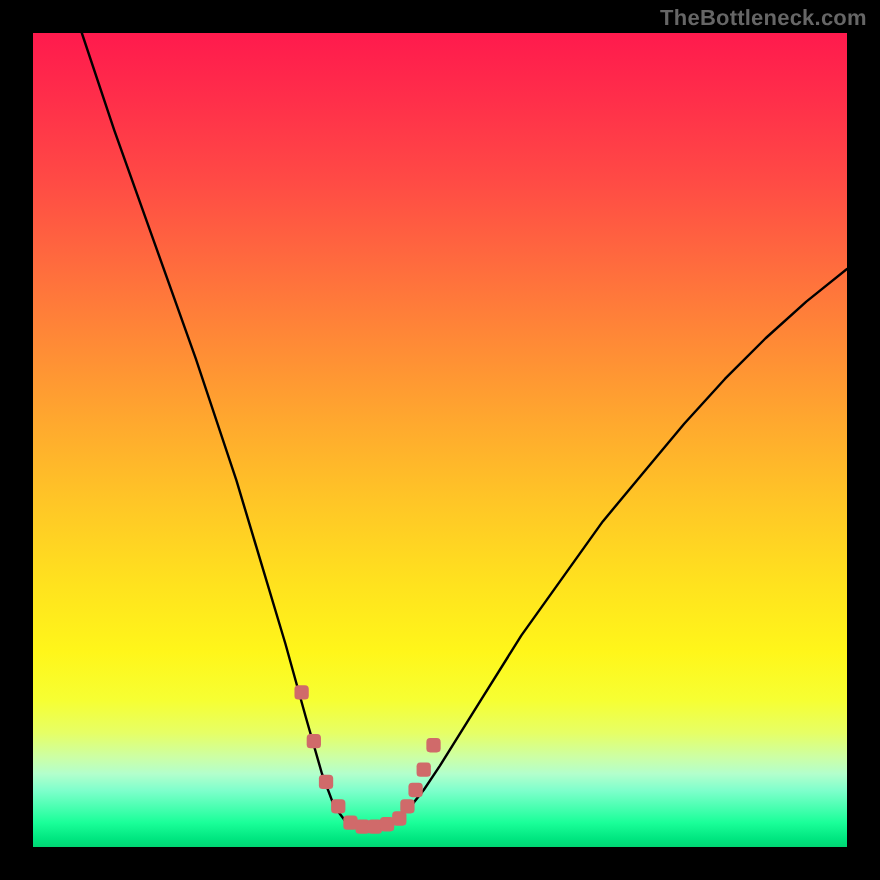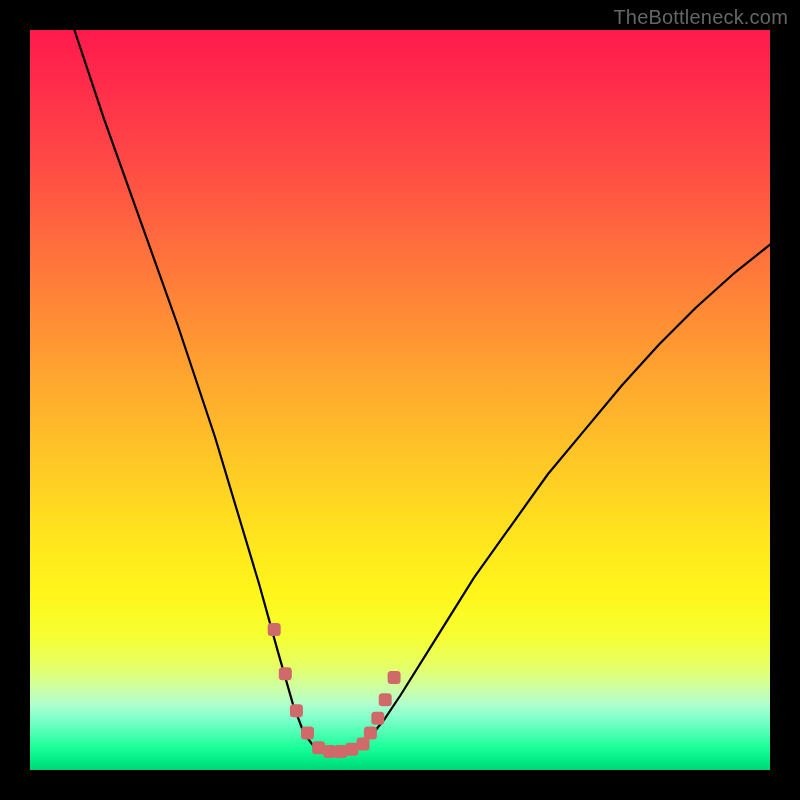--- a/index.html
+++ b/index.html
@@ -49,21 +49,21 @@
       #00e680 99%,
       #00d673 100%
     );
   }
   .watermark {
     position: absolute;
     top: 6px;
     right: 12px;
     color: #666;
     font-size: 20px;
-    font-weight: 400;
+    font-weight: 700;
     letter-spacing: 0.2px;
     user-select: none;
   }
   svg.curve {
     position: absolute;
     inset: 0;
   }
 </style>
 </head>
 <body>

